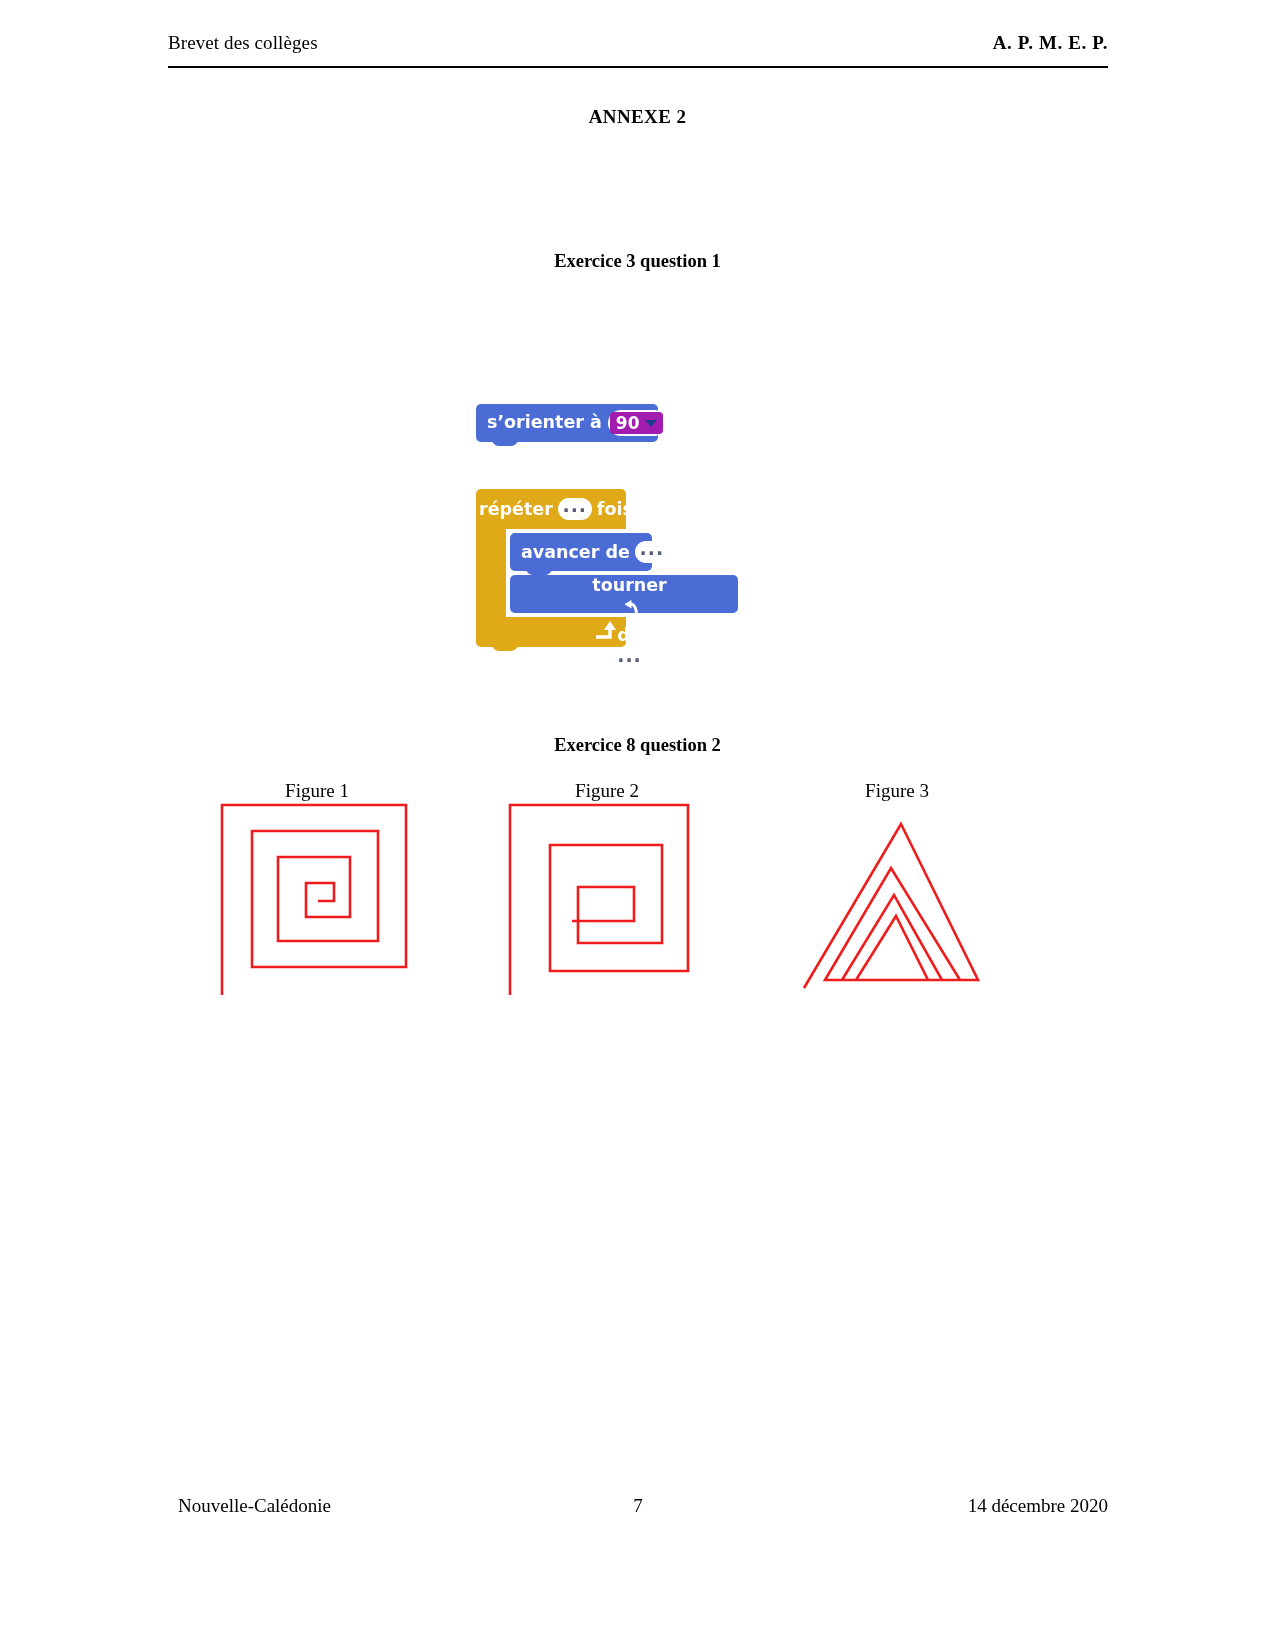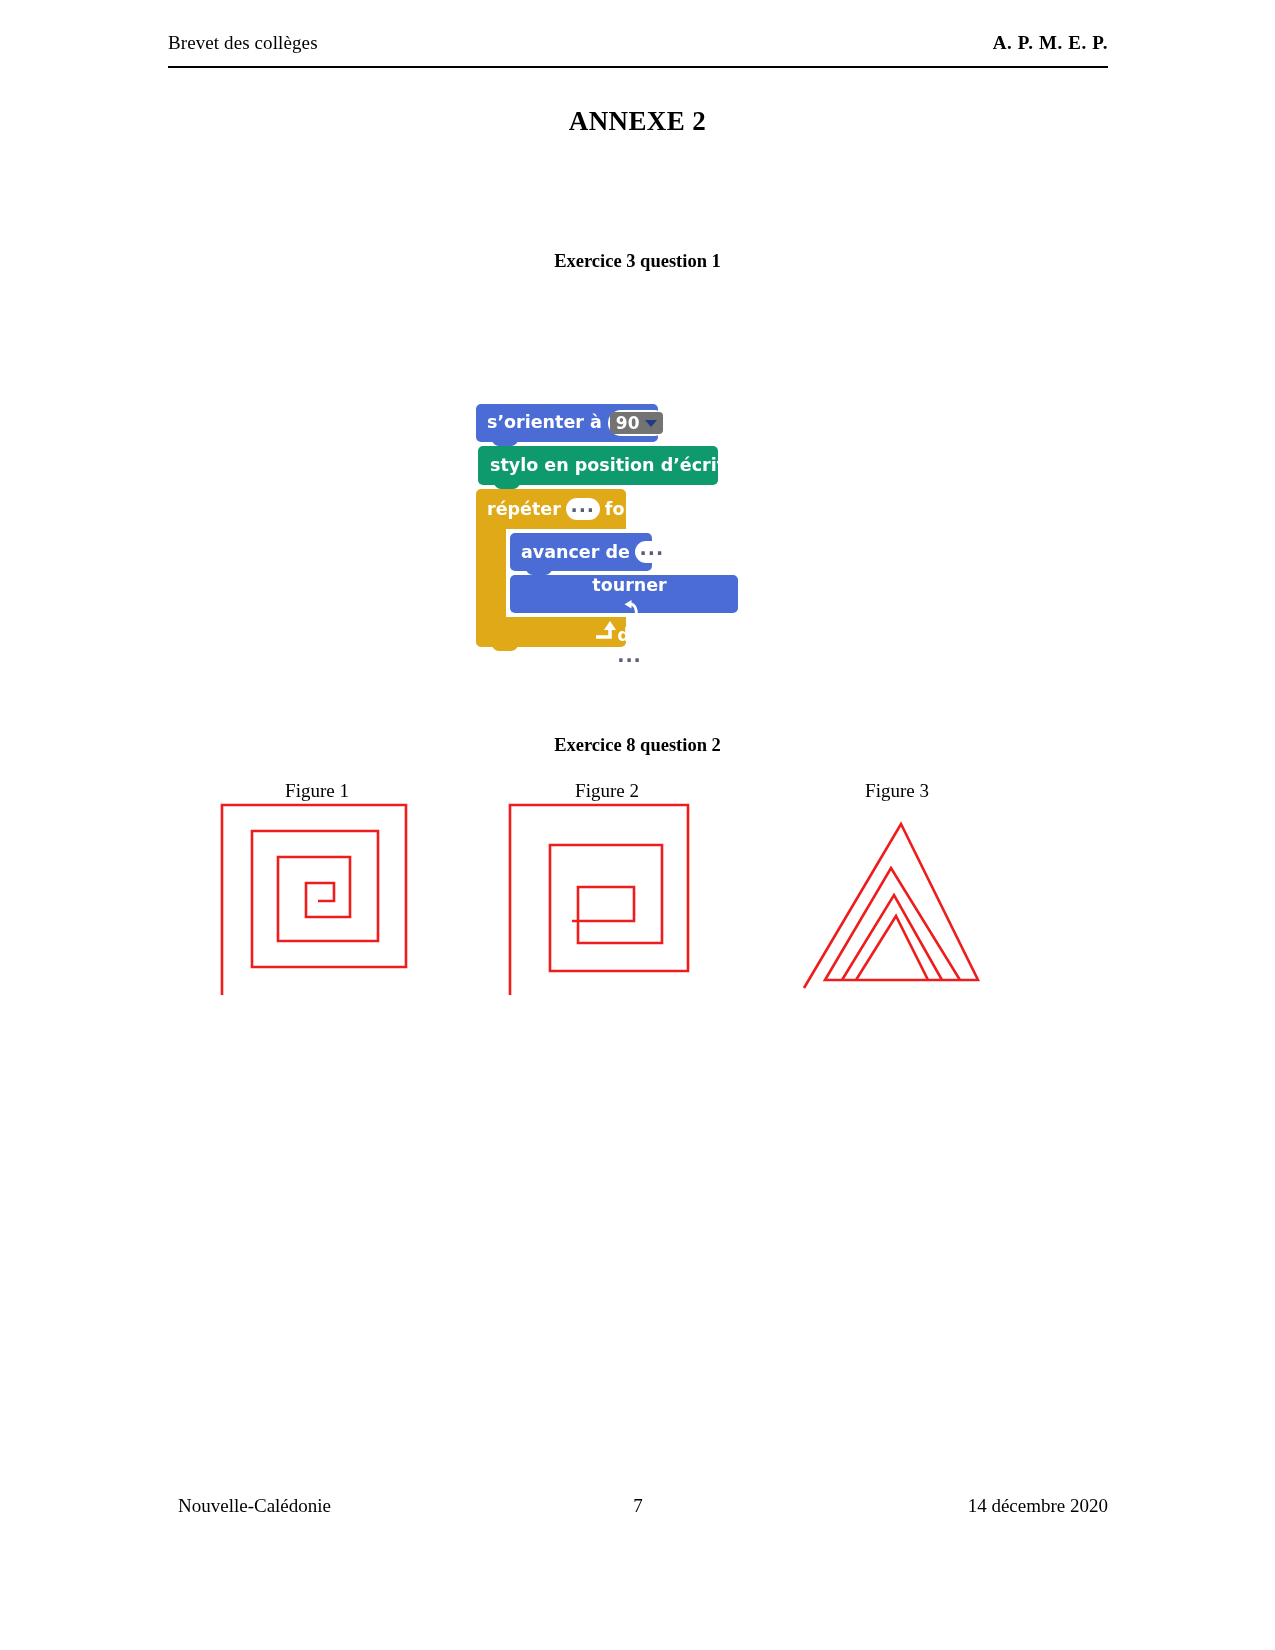--- a/index.html
+++ b/index.html
@@ -57,21 +57,21 @@
     background: #000;
   }
 
   
   .annexe-title {
     position: absolute;
     left: 0;
     top: 106px;
     width: 1275px;
     text-align: center;
-    font-size: 27px;
+    font-size: 19px;
     font-weight: bold;
     letter-spacing: .4px;
   }
 
   
   .sec-heading {
     position: absolute;
     left: 0;
     width: 1275px;
     text-align: center;
@@ -139,21 +139,21 @@
 
   .b-orient { left: 0px;  top: 52px;  width: 182px; height: 38px; border-radius: 5px; padding-left: 11px; }
   .b-pen    { left: 2px;  top: 94px;  width: 240px; height: 39px; border-radius: 5px; padding-left: 12px; }
 
   
   .c-wrap { position: absolute; left: 0px; top: 137px; width: 260px; height: 160px; }
   .c-top {
     position: absolute; left: 0; top: 0;
     width: 150px; height: 40px;
     background: #e0a917; border-radius: 5px 5px 0 0;
-    display: flex; align-items: center; padding-left: 11px;
+    display: flex; align-items: center; padding-left: 3px;
     color: #fff; font-size: 17.5px; font-weight: bold;
     box-sizing: border-box;
   }
   .c-arm {
     position: absolute; left: 0; top: 38px;
     width: 30px; height: 92px;
     background: #e0a917;
   }
   .c-bottom {
     position: absolute; left: 0; top: 128px;
@@ -198,21 +198,21 @@
     border-radius: 40px;
     height: 26px;
     padding: 0 4px 0 2px;
     margin: 0 6px;
     box-sizing: border-box;
   }
   .dropdown-inner {
     display: inline-flex;
     align-items: center;
     gap: 6px;
-    background: #737373;
+    background: #a21caf;
     border-radius: 4px;
     height: 22px;
     padding: 0 6px;
     color: #ffffff;
     font-size: 17px;
     font-weight: bold;
   }
   .caret {
     width: 0; height: 0;
     border-left: 6px solid transparent;
@@ -272,24 +272,20 @@
       <span class="blk-label">s’orienter à</span>
       <span class="dropdown">
         <span class="dropdown-inner">
           <span>90</span>
           <span class="caret"></span>
         </span>
       </span>
       <span class="notch-bottom" style="background:#4a6cd4;"></span>
     </div>
 
-    <div class="blk pen b-pen">
-      <span class="blk-label">stylo en position d’écriture</span>
-      <span class="notch-bottom" style="background:#0e9a6c;"></span>
-    </div>
 
     <div class="c-wrap">
       <div class="c-top">
         <span>répéter</span>
         <span class="oval">
           <span class="oval-dots">...</span>
         </span>
         <span>fois</span>
       </div>
       <div class="c-arm"></div>

